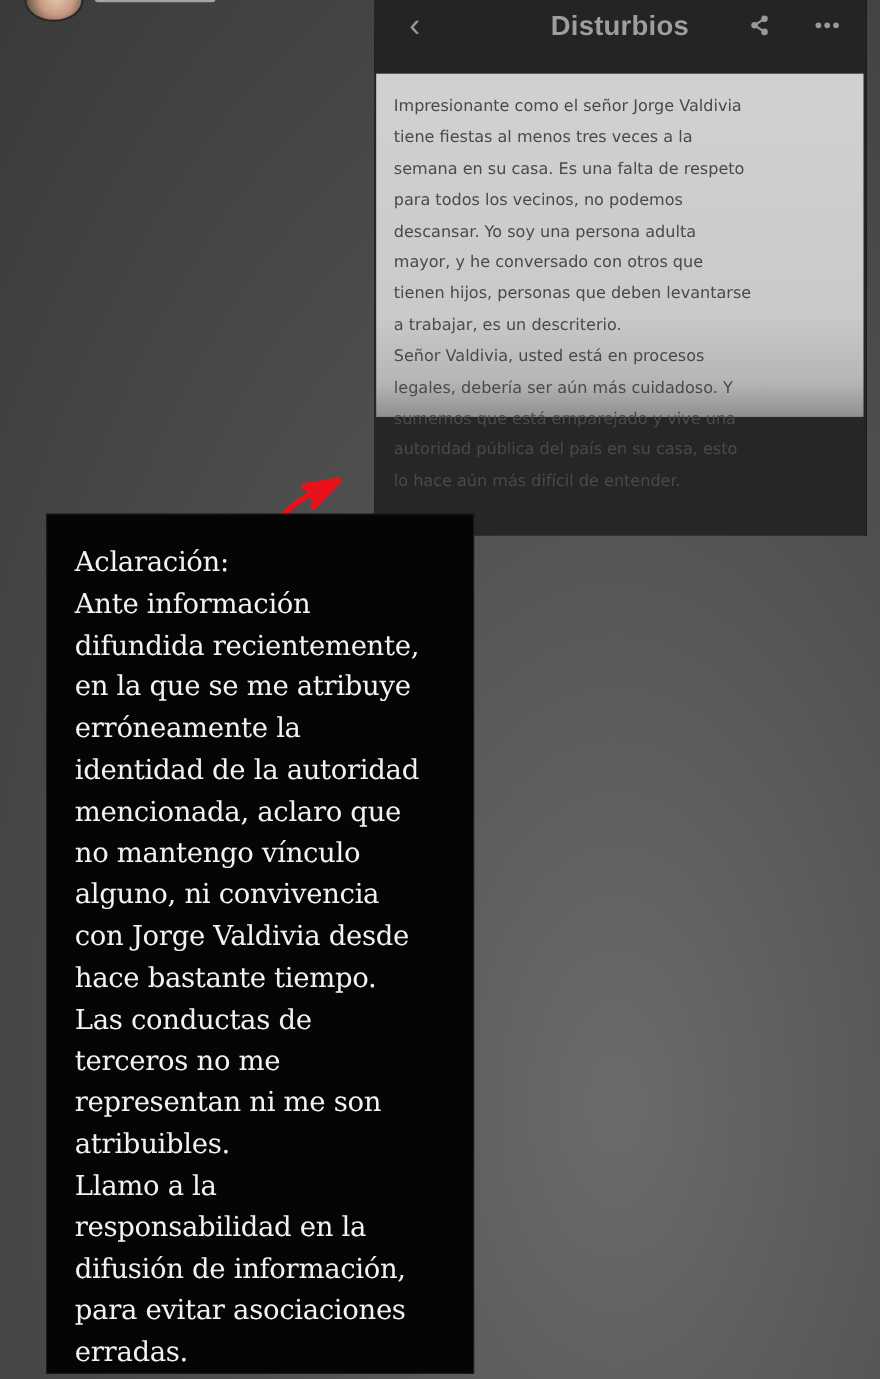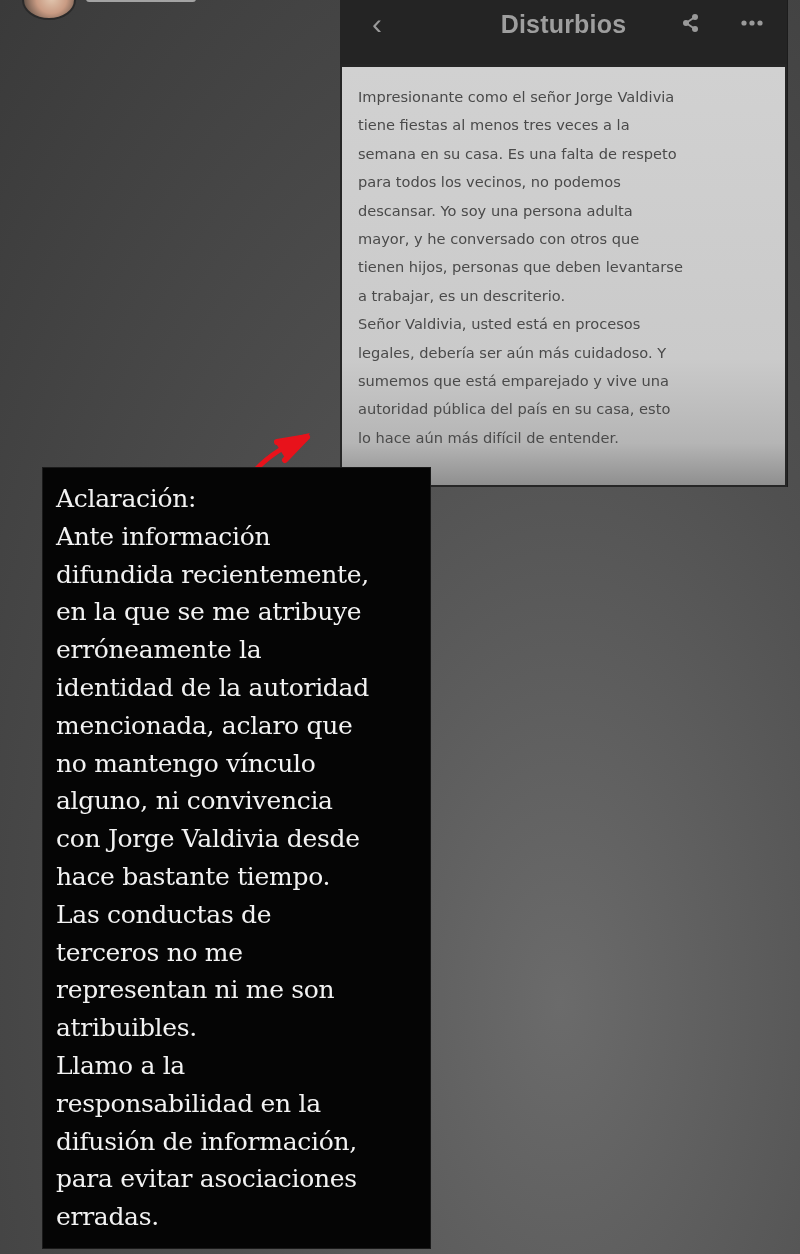--- a/index.html
+++ b/index.html
@@ -77,21 +77,21 @@
   }
   .nav-more {
     position: absolute;
     left: 398px; top: 12px;
     width: 28px; height: 22px;
     cursor: pointer;
   }
   .embed-card {
     position: absolute;
     left: 2px; top: 67px;
-    width: 443px; height: 418px;
+    width: 443px; height: 312px;
     background: linear-gradient(180deg, #d1d1d1 0%, #cacaca 70%, #b5b5b5 90%, #8f8f8f 100%);
   }
   .post-text {
     position: absolute;
     left: 16px; top: 16px;
     width: 420px;
     margin: 0;
     color: #4a4a4a;
     font-family: "DejaVu Sans", sans-serif;
     font-size: 14.6px;
@@ -112,21 +112,21 @@
     position: absolute;
     left: 42px; top: 467px;
     width: 387px; height: 780px;
     background: #050505;
     border: 1px solid #1a1a1a;
   }
   .clar-text {
     position: absolute;
     left: 13px; top: 12px;
     width: 370px;
-    margin: 0;
+    margin: 12px;
     color: #f2f2f2;
     font-family: "DejaVu Serif", serif;
     font-size: 25px;
     line-height: 37.8px;
     white-space: pre-line;
     letter-spacing: -0.3px;
   }
 </style>
 </head>
 <body>

